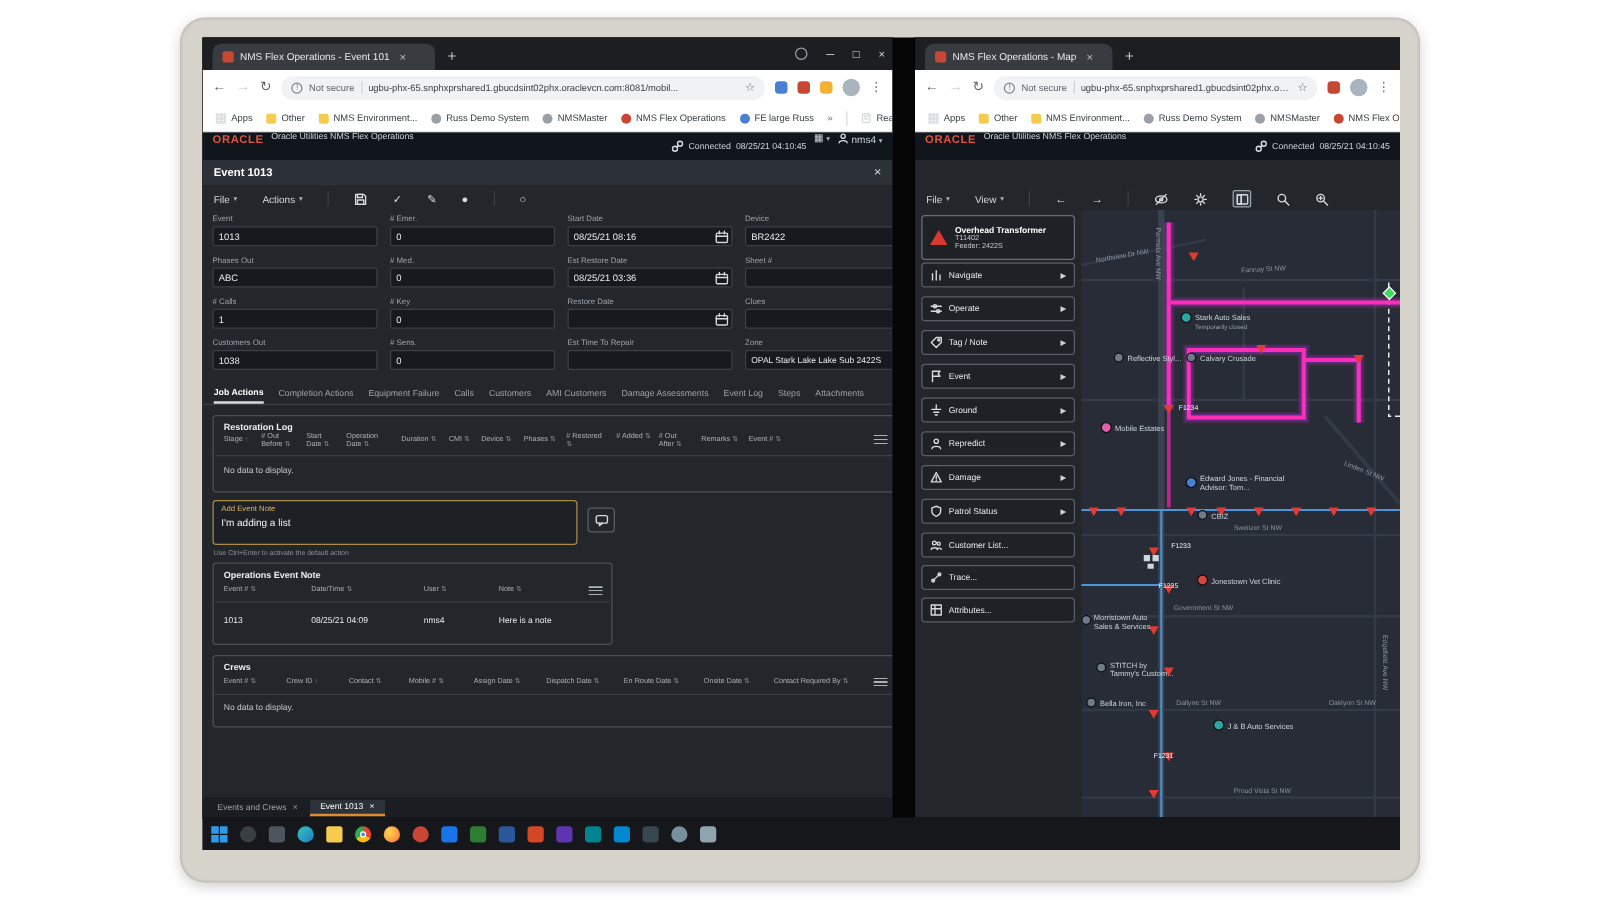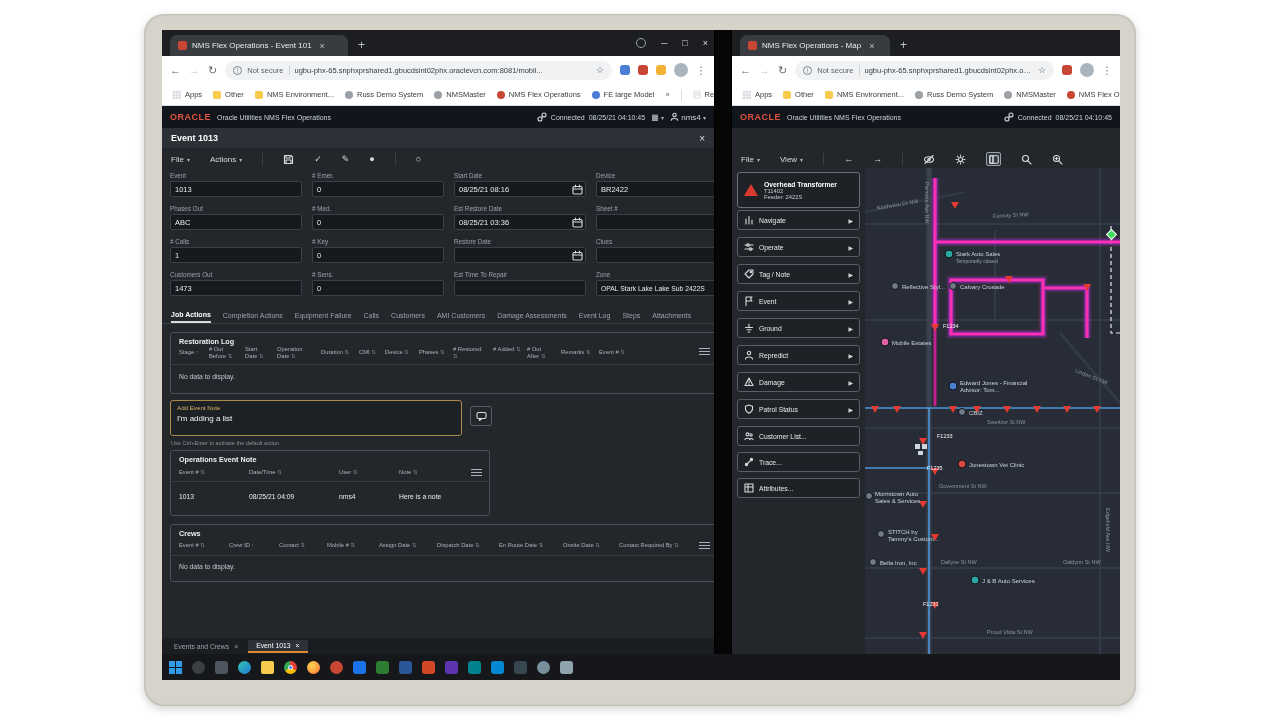--- a/index.html
+++ b/index.html
@@ -33,21 +33,21 @@
   .bm{display:flex;align-items:center;gap:4px;flex:none}
   .bmic{width:8px;height:8px;border-radius:2px;flex:none}
   .folder{background:#f7cb4d;border-radius:1px 2px 2px 2px}
   .globe{background:#9aa0a6;border-radius:50%}
   .reddot{background:#c74634;border-radius:50%}
   .bluedot{background:#4a7fd4;border-radius:50%}
   .bsep{width:1px;height:12px;background:#dadce0;flex:none}
 
   
   .appwrap{position:absolute;left:0;top:76px;right:0;bottom:0;background:#23272c;overflow:hidden}
-  .orahdr{position:absolute;left:0;top:0;right:0;height:22px;background:#10161c;display:flex;align-items:center;padding:0 8px;gap:6px;white-space:nowrap}
+  .orahdr{position:absolute;left:0;top:0;right:0;height:22px;background:#10161c;display:flex;padding:0 8px;gap:6px;white-space:nowrap}
   .orabrand{color:#e05241;font-weight:bold;font-size:9px;letter-spacing:.5px}
   .oraprod{color:#cdd3d8;font-size:7px}
   .connwrap{margin-left:auto;display:flex;align-items:center;gap:4px;color:#cdd3d8;font-size:7px}
   .hdric{color:#cdd3d8;font-size:8px}
   .titlebar{position:absolute;left:0;top:22px;right:0;height:20px;background:#2c3137;color:#fff;font-size:9px;font-weight:bold;display:flex;align-items:center;padding:0 9px}
   .tclose{margin-left:auto;font-weight:normal;color:#d6dade;font-size:10px}
   .menubar{position:absolute;left:0;top:42px;right:0;height:22px;display:flex;align-items:center;gap:20px;padding:0 9px;color:#d6dade;font-size:8px}
   .mi{display:flex;align-items:center;gap:3px}
   .caret{font-size:6px;color:#aab1b8}
   .msep{width:1px;height:12px;background:#3c4147}
@@ -174,21 +174,21 @@
       <span class="bm">
             <span class="bmic globe"></span>
             <span>NMSMaster</span>
           </span>
       <span class="bm">
             <span class="bmic reddot"></span>
             <span>NMS Flex Operations</span>
           </span>
       <span class="bm">
             <span class="bmic bluedot"></span>
-            <span>FE large Model</span>
+            <span>FE large Russ</span>
           </span>
       <span style="margin-left:auto;color:#5f6368">»</span>
       <span class="bsep"></span>
       <span class="bm">
             <svg class="ic" width="8" height="9">
               <rect x="1" y="1" width="6" height="7" rx="1" stroke="#5f6368"></rect>
               <path d="M2.5,3H5.5M2.5,5H5.5" stroke="#5f6368"></path>
             </svg>
             <span>Reading list</span>
           </span>
@@ -312,21 +312,21 @@
               </span>
             </div>
           </div>
       <div class="fld" style="left:434px;top:132px">
             <div class="l">Clues</div>
             <div class="v"></div>
           </div>
 
       <div class="fld" style="left:8px;top:165px">
             <div class="l">Customers Out</div>
-            <div class="v">1473</div>
+            <div class="v">1038</div>
           </div>
       <div class="fld" style="left:150px;top:165px">
             <div class="l"># Sens.</div>
             <div class="v">0</div>
           </div>
       <div class="fld" style="left:292px;top:165px">
             <div class="l">Est Time To Repair</div>
             <div class="v"></div>
           </div>
       <div class="fld" style="left:434px;top:165px">

